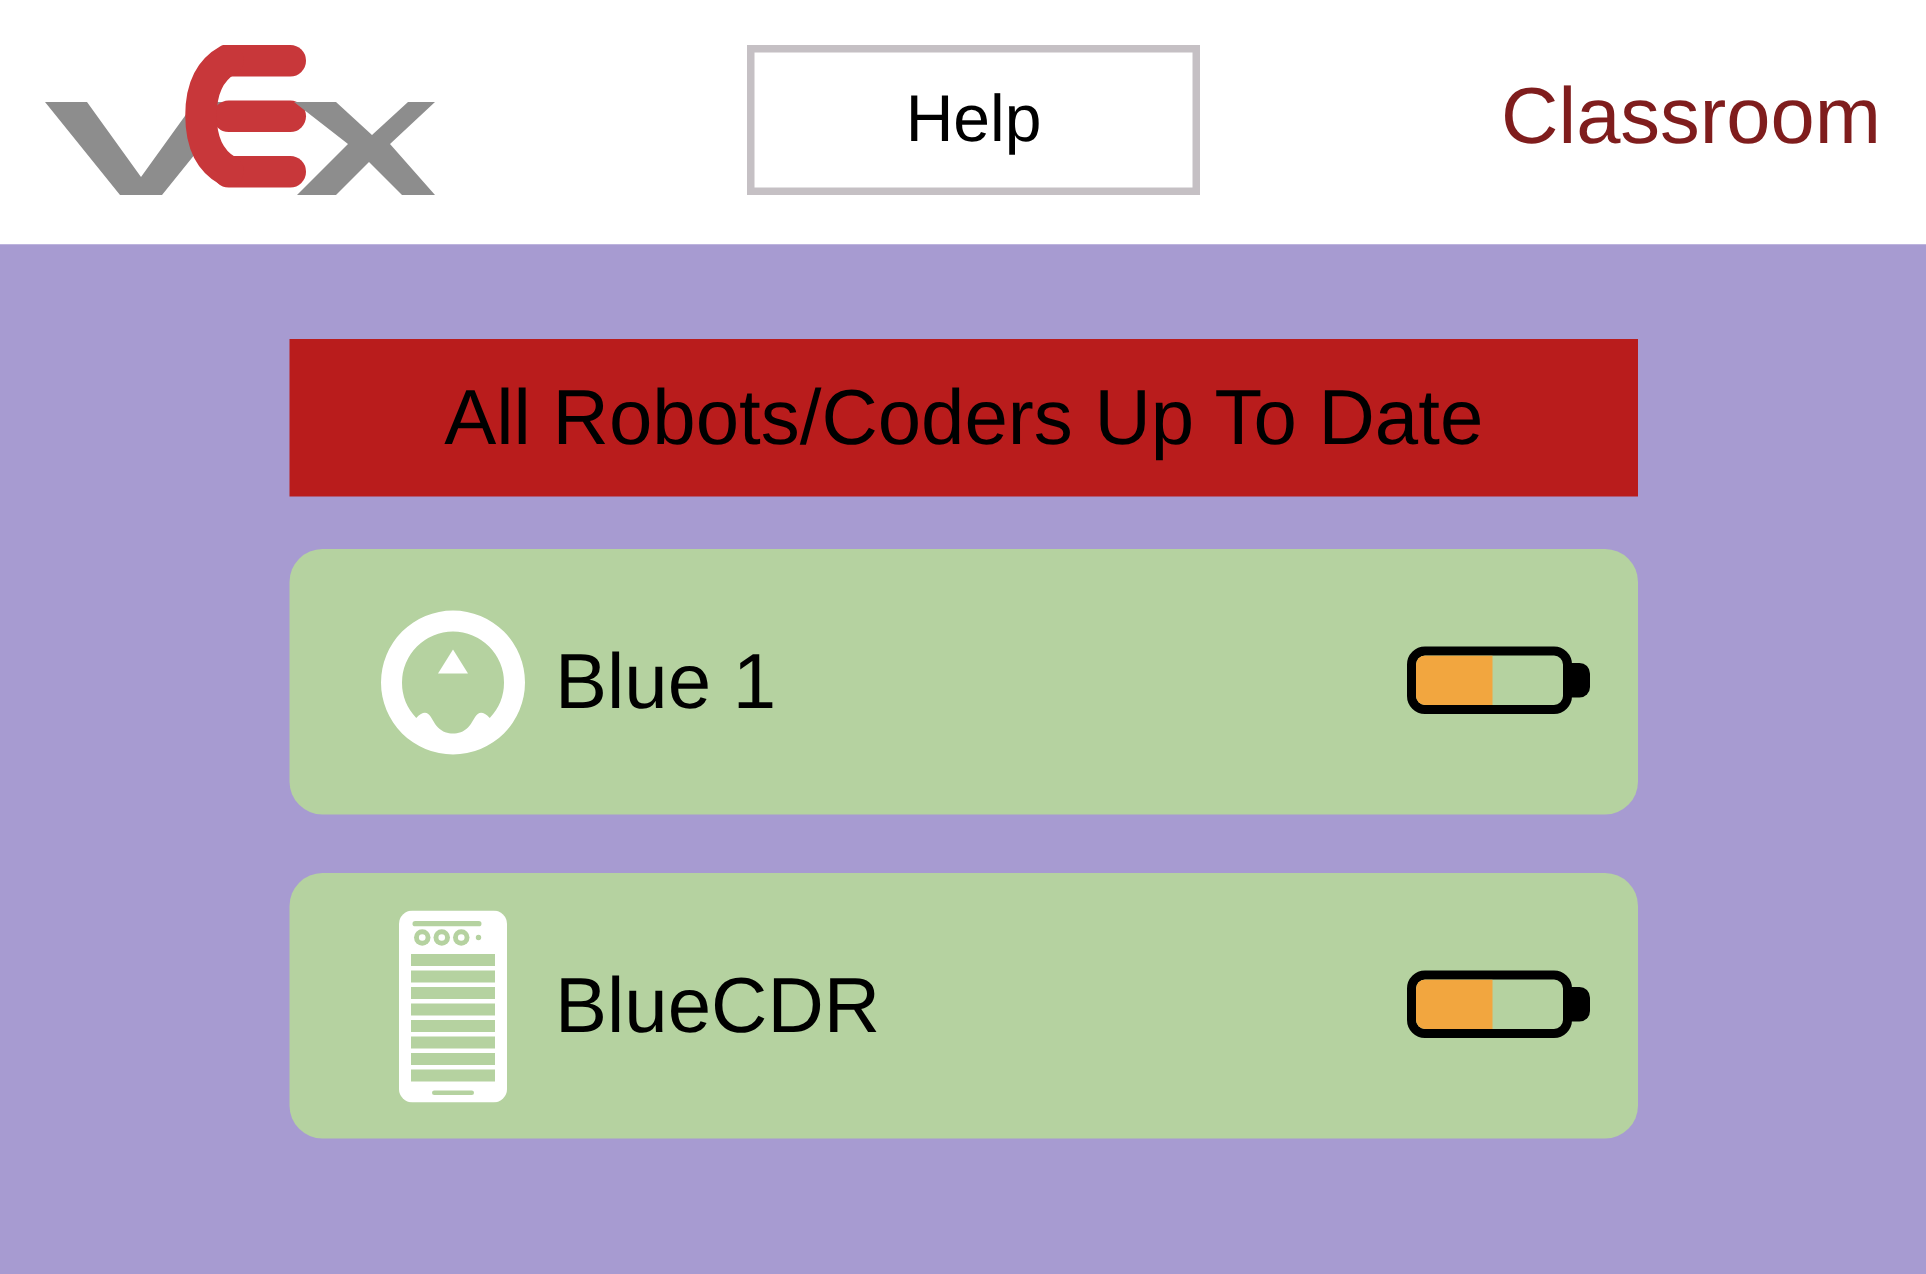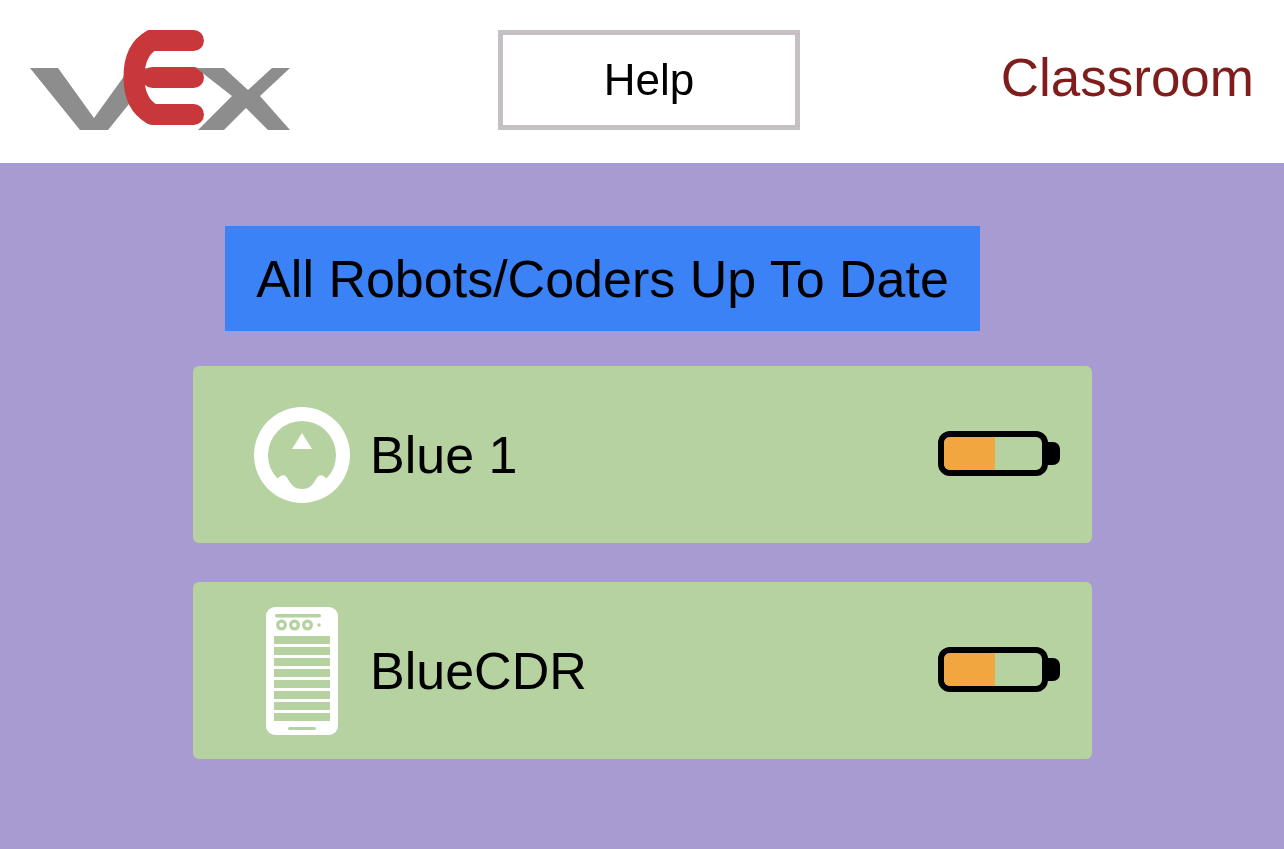--- a/index.html
+++ b/index.html
@@ -81,43 +81,42 @@
     top: 163px; left: 0;
     width: 1284px;
     height: 686px;
     background: #a79bd1;
   }
 
   .status-banner {
     position: absolute;
     left: 193px;
     top: 63px;
-    width: 755px;
+    width: 899px;
     height: 105px;
-    background: #3b82f6;
+    background: #b91c1c;
     display: flex;
     align-items: center;
     justify-content: center;
-    margin-left: 32px;
   }
 
   .status-banner-text {
     font-size: 52px;
     color: #000000;
     line-height: 1;
     white-space: nowrap;
   }
 
   .device-card {
     position: absolute;
     left: 193px;
     width: 899px;
     height: 177px;
     background: #b5d2a0;
-    border-radius: 6px;
+    border-radius: 22px;
     display: flex;
     align-items: center;
     cursor: pointer;
   }
 
   .device-card.row-0 { top: 203px; }
   .device-card.row-1 { top: 419px; }
 
   .device-icon {
     position: absolute;

